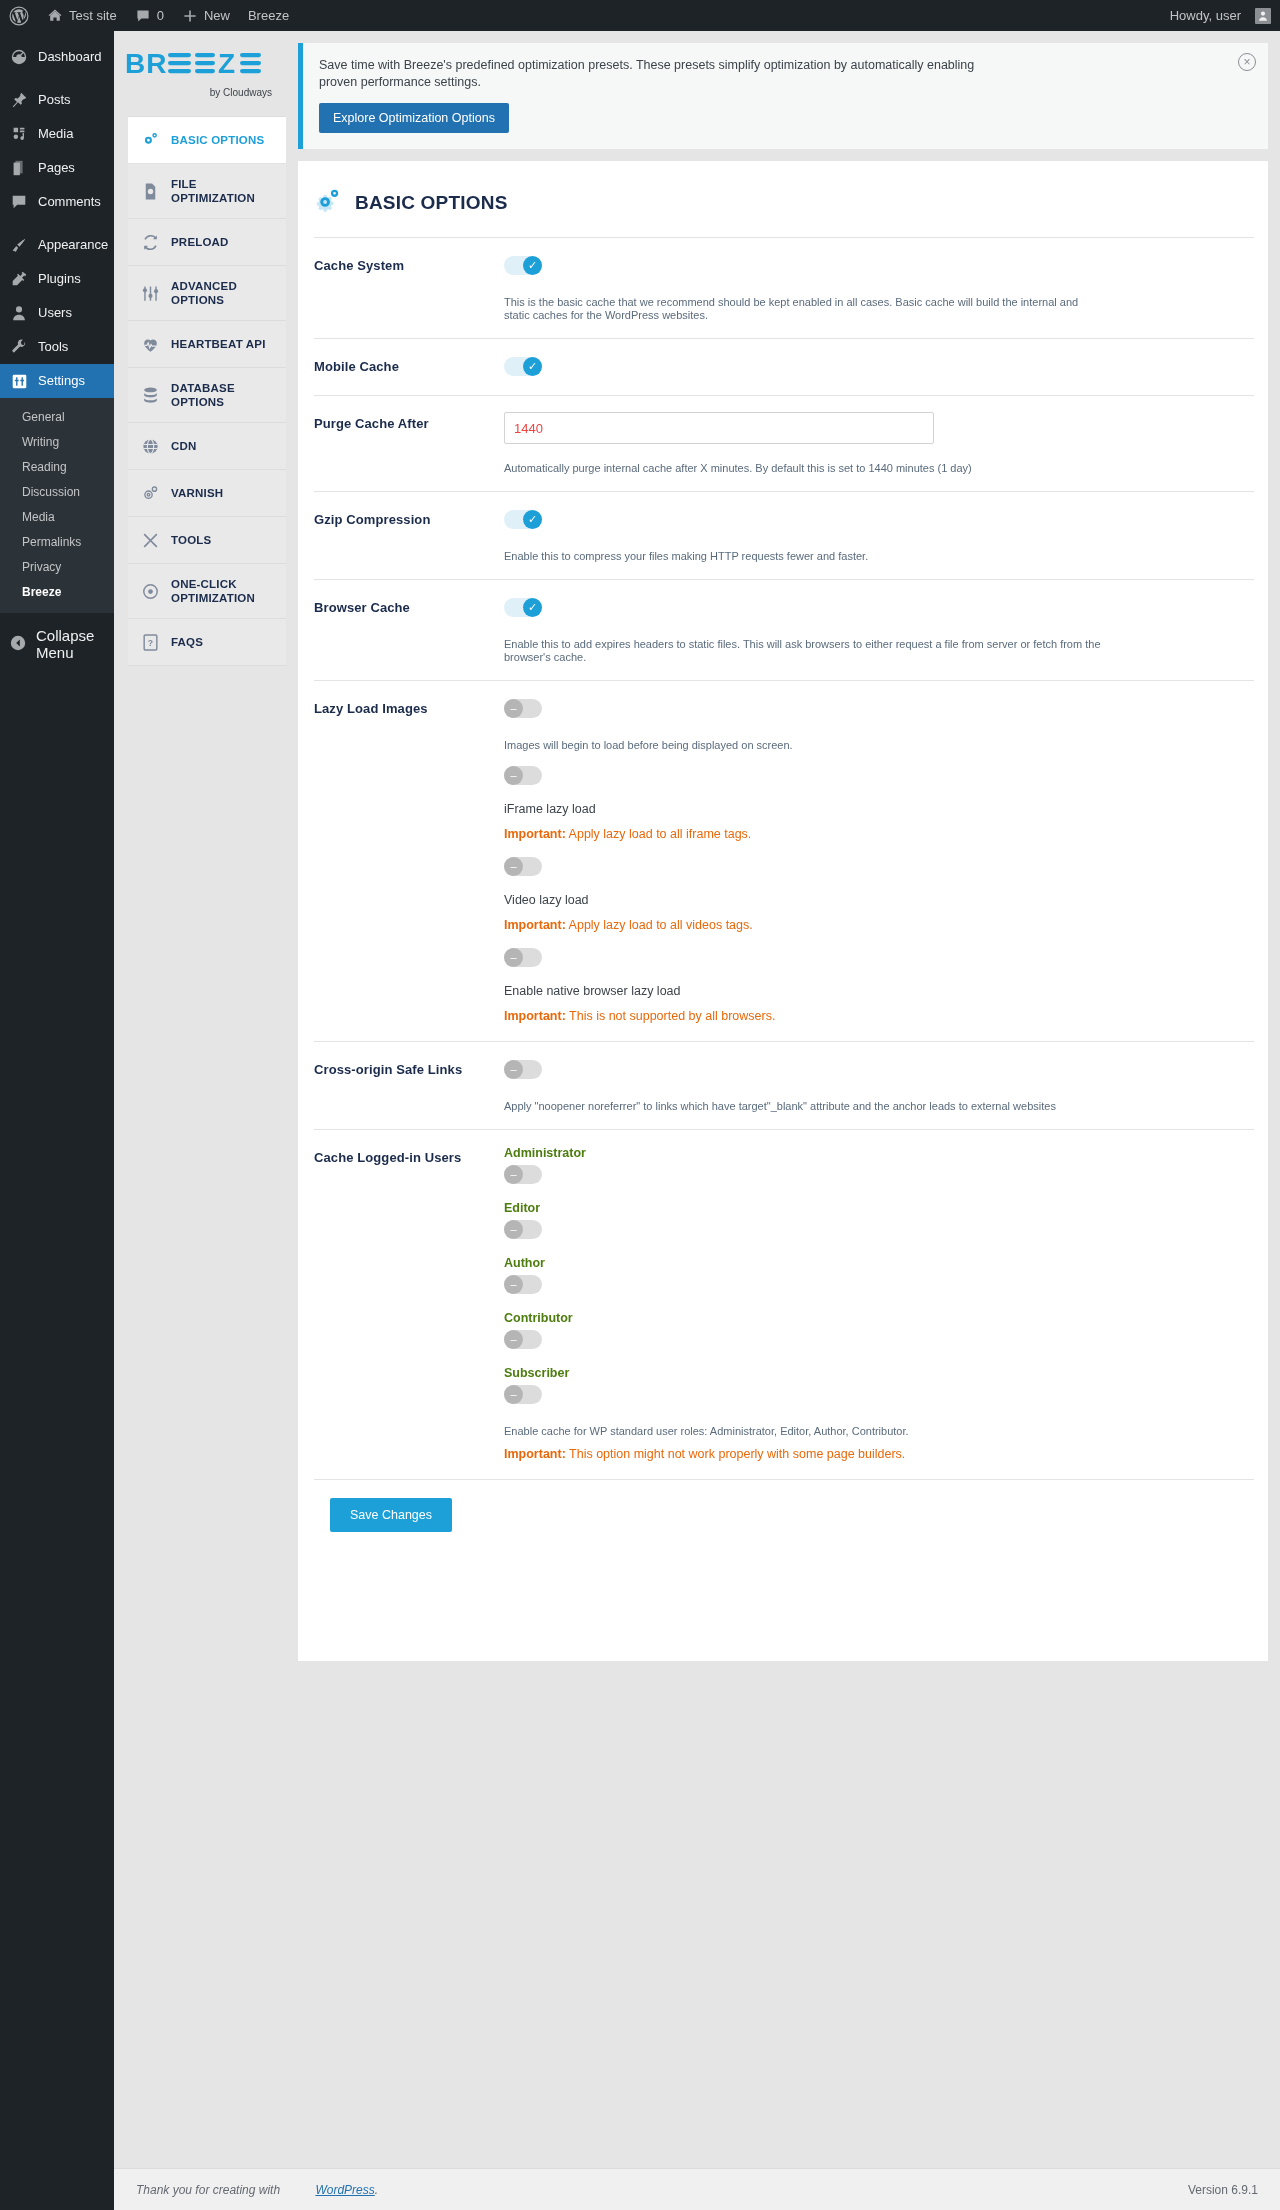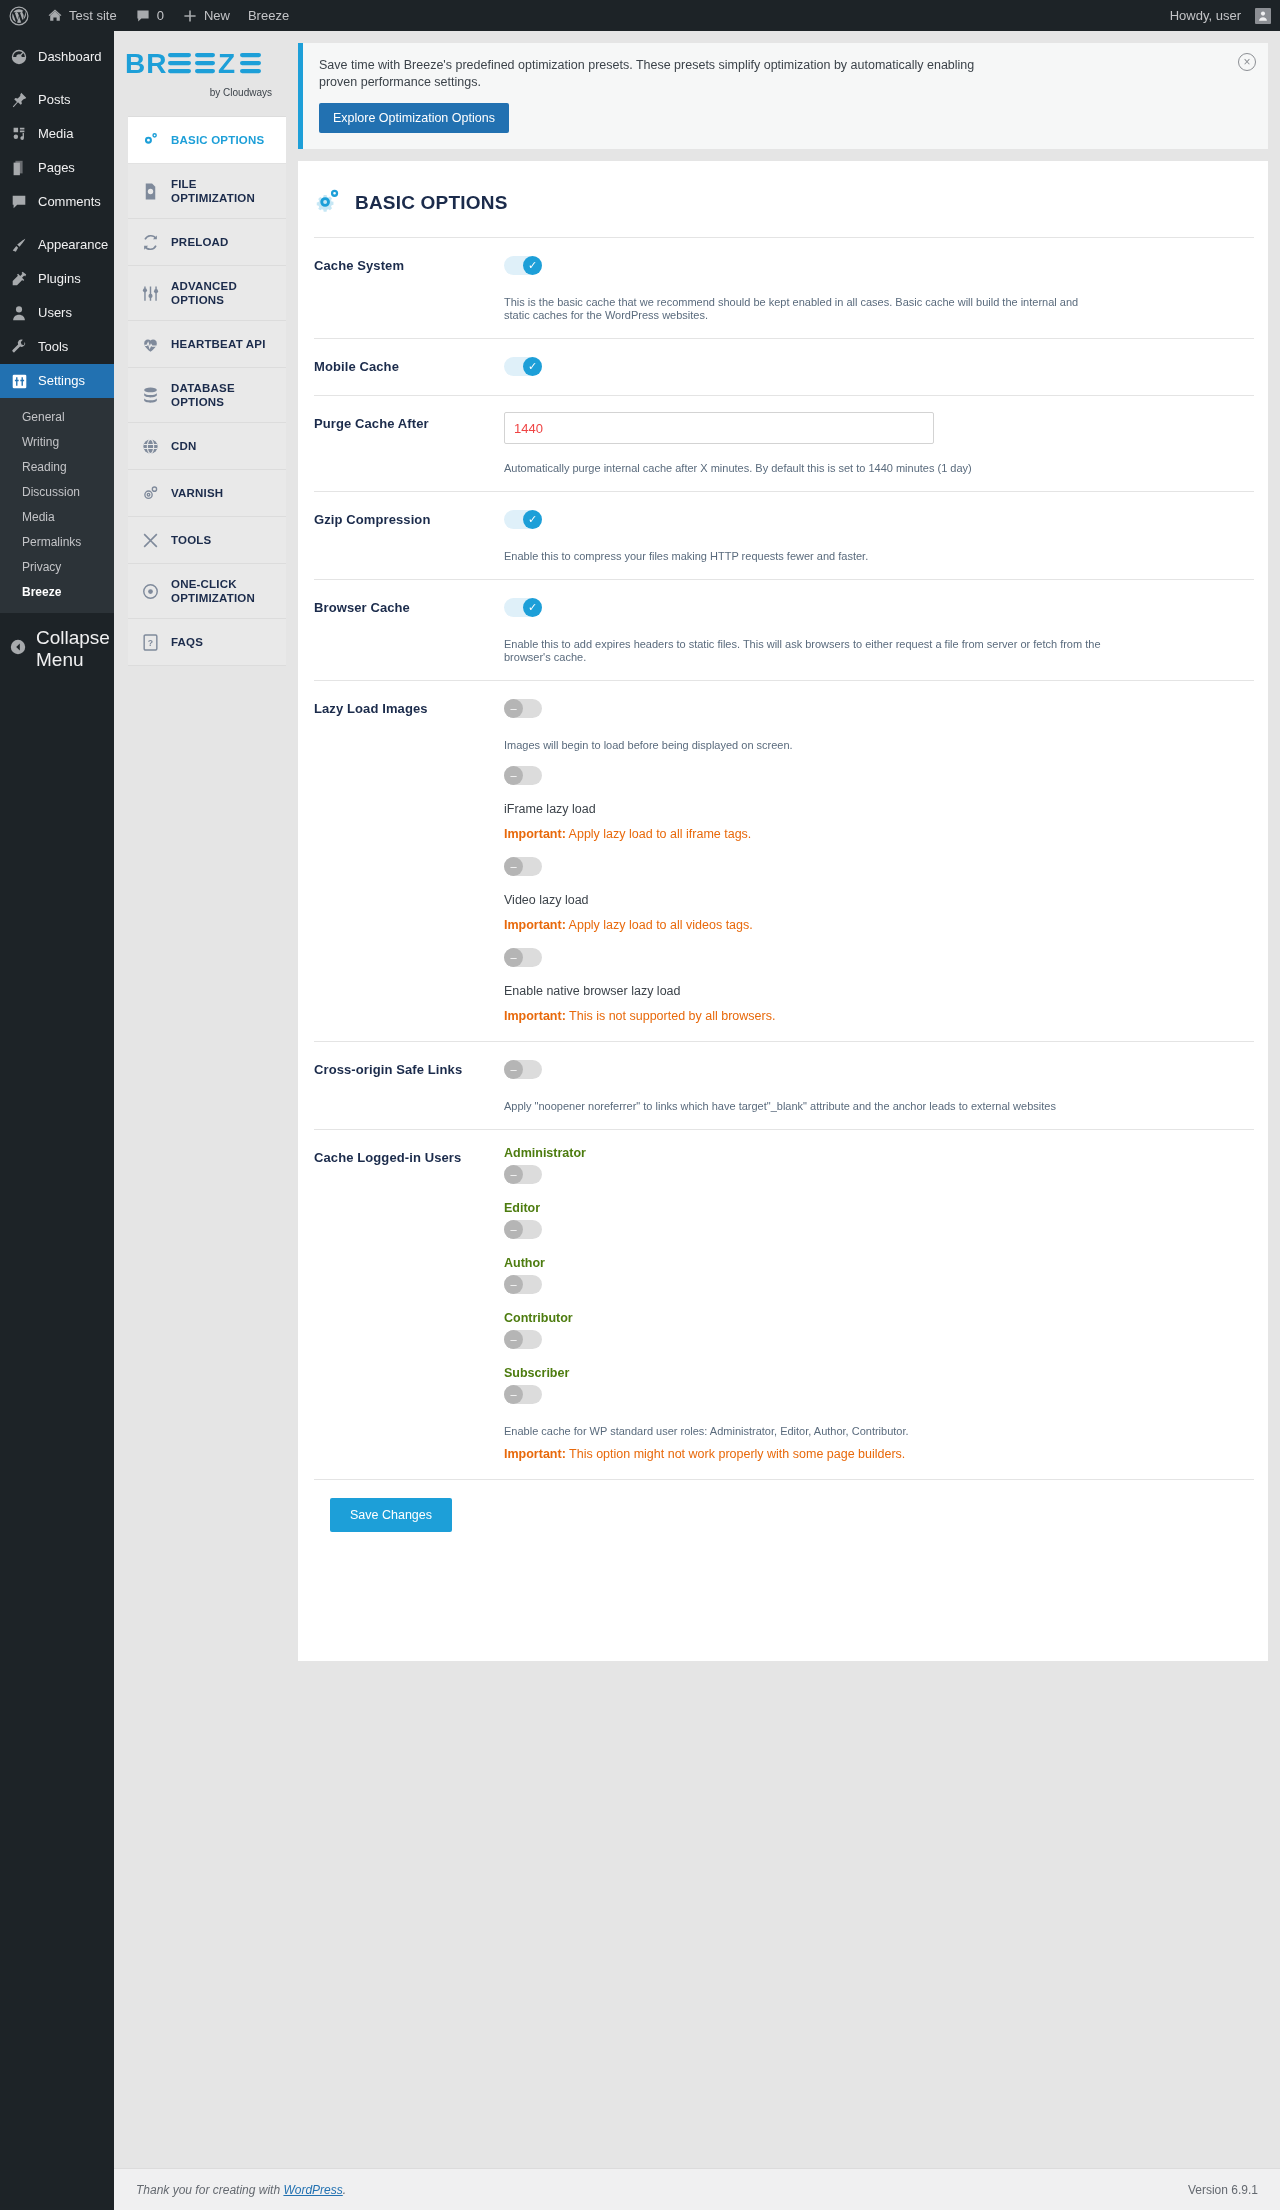--- a/index.html
+++ b/index.html
@@ -55,21 +55,21 @@
   }
   .menu-item.current .mi-ico { color:#fff; }
   .submenu { background:#2c3338; padding:7px 0 8px 0; }
   .submenu-item {
     padding:4px 0 4px 22px; font-size:12px; color:#c3c4c7;
     cursor:pointer; line-height:17px;
   }
   .submenu-item.current { color:#fff; font-weight:700; }
   .collapse {
     display:flex; align-items:center; gap:9px;
-    padding:8px 0 8px 9px; color:#f0f0f1; font-size:19px; cursor:pointer;
+    padding:8px 0 8px 9px; color:#f0f0f1; font-size:15px; cursor:pointer;
     margin-top:6px;
   }
   .collapse .mi-ico { color:#a7aaad; }
 
   
   #breeze {
     position:absolute; top:31px; left:114px; right:0; bottom:0;
     background:#e5e5e5;
   }
   #breeze-inner {
@@ -209,21 +209,21 @@
   }
 
   
   #bz-footer {
     position:absolute; left:114px; right:0; bottom:0; height:42px;
     border-top:1px solid #dcdcdc; background:#f0f0f1;
     display:flex; align-items:center; padding:0 22px;
     font-size:12px; color:#646970; font-style:italic;
   }
   #bz-footer .ver { margin-left:auto; font-style:normal; }
-  #bz-footer a { color:#2271b1; text-decoration:underline; font-style:italic; }
+  #bz-footer a { color:#2271b1; text-decoration:underline; font-style:italic;margin-left:32px; }
 </style>
 </head>
 <body>
 
 <div id="adminbar">
   <div class="ab-item">
     <svg class="wp-logo" viewBox="0 0 20 20">
       <path fill="#a7aaad" d="M10 .5A9.5 9.5 0 1 0 19.5 10 9.51 9.51 0 0 0 10 .5zm0 1.2A8.3 8.3 0 0 1 18.3 10 8.3 8.3 0 0 1 10 18.3 8.3 8.3 0 0 1 1.7 10 8.3 8.3 0 0 1 10 1.7zM3.2 10a6.8 6.8 0 0 0 3.83 6.12L3.78 7.23A6.76 6.76 0 0 0 3.2 10zm11.39-.34c0-.85-.3-1.44-.57-1.9-.35-.57-.68-1.05-.68-1.62 0-.63.48-1.22 1.16-1.22h.09A6.78 6.78 0 0 0 10 3.2a6.79 6.79 0 0 0-5.67 3.05h.43c.72 0 1.84-.09 1.84-.09.37-.02.42.52.04.57 0 0-.37.04-.79.06l2.51 7.48 1.51-4.53-1.08-2.95c-.37-.02-.72-.06-.72-.06-.38-.03-.33-.59.04-.57 0 0 1.14.09 1.82.09.72 0 1.84-.09 1.84-.09.37-.02.42.52.04.57 0 0-.37.04-.79.06l2.49 7.42.69-2.3c.3-.96.53-1.65.53-2.25zM10.12 10.6l-2.07 6a6.8 6.8 0 0 0 4.18-.11.6.6 0 0 1-.05-.09l-2.06-5.8zm5.87-3.87c.3.55.05 1.5-.2 2.32l-1.63 4.72a6.79 6.79 0 0 0 1.83-8.4z"></path>
     </svg>
   </div>

